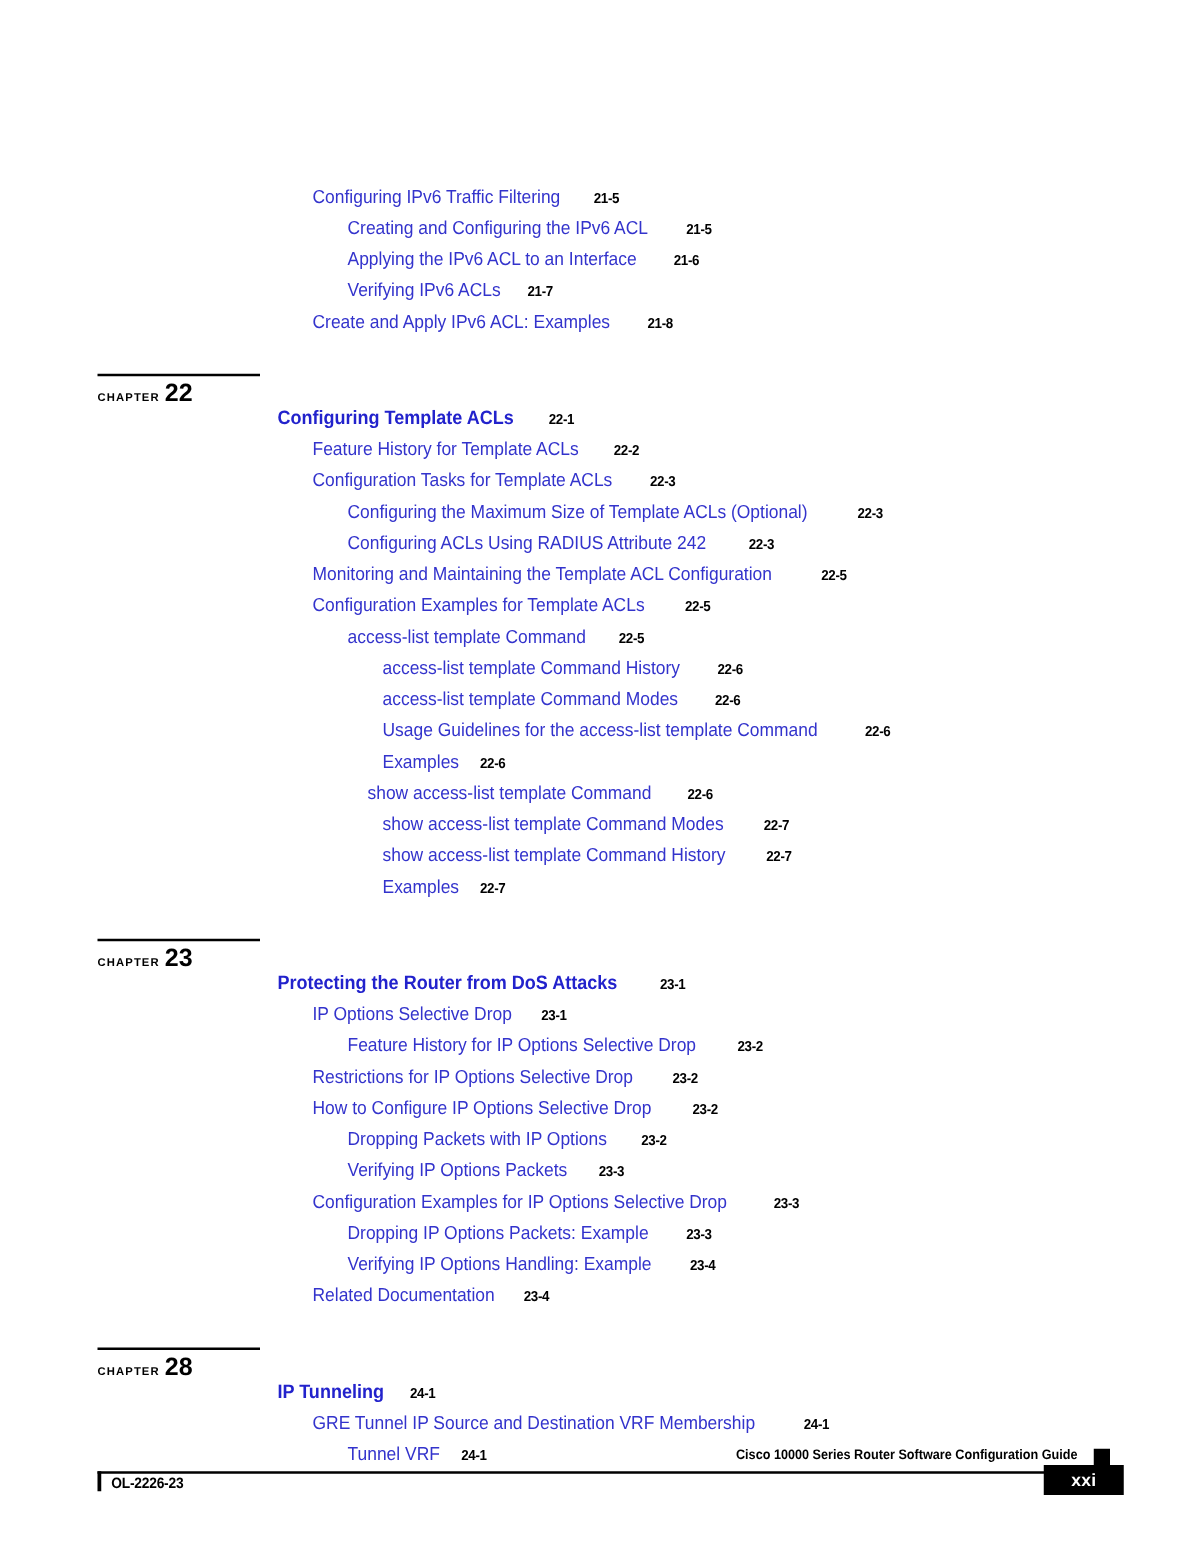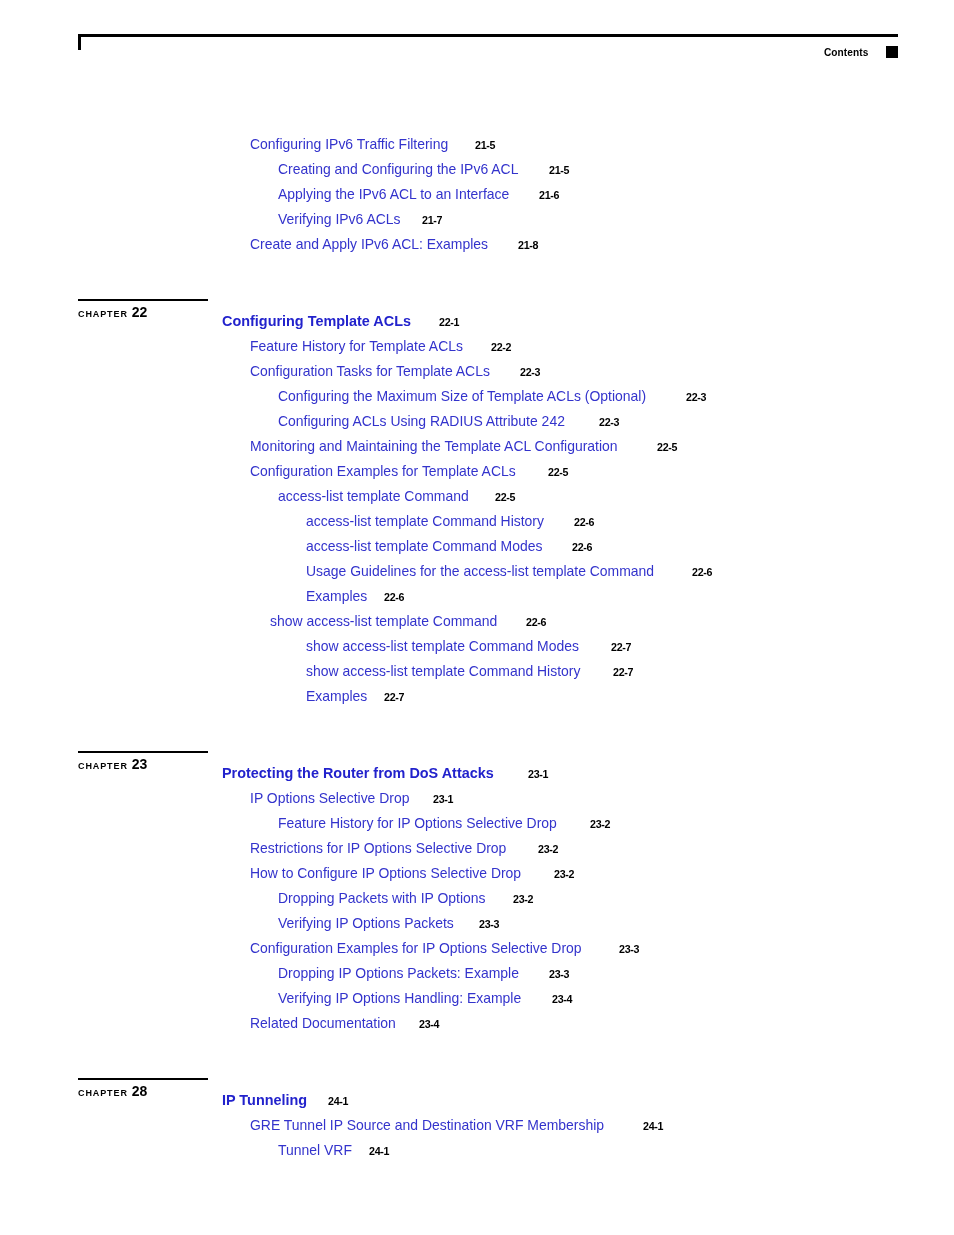--- a/index.html
+++ b/index.html
@@ -87,32 +87,33 @@
   }
   .chapter-marker .cm-text {
     margin-top: 3px;
     font-size: 9px;
     font-weight: bold;
     letter-spacing: 0.9px;
     white-space: nowrap;
     color: #000;
   }
   .chapter-marker .cm-num {
-    font-size: 14px;
+    font-size: 20px;
     font-weight: bold;
     letter-spacing: 0;
     margin-left: 4px;
   }
 
   
   .entry {
     position: absolute;
     white-space: nowrap;
     line-height: 16px;
     height: 20px;
+    margin-top: 14px;
   }
   .entry .label {
     font-size: 15px;
     color: #3333cc;
     transform: scaleX(0.93);
     transform-origin: left center;
     display: inline-block;
     vertical-align: baseline;
   }
   .entry .pg {
@@ -204,26 +205,20 @@
     align-items: center;
     justify-content: center;
     letter-spacing: 0.2px;
   }
 </style>
 </head>
 <body>
 
 <div class="page">
 
-  <div class="header">
-    <div class="header-rule"></div>
-    <div class="header-tick"></div>
-    <div class="header-title">Contents</div>
-    <div class="header-square"></div>
-  </div>
 
   <div class="toc" id="toc-root">
       <div class="entry" style="left: 250px; top: 136px;"><span class="label">Configuring IPv6 Traffic Filtering</span><span class="pg">21-5</span></div>
       <div class="entry" style="left: 278px; top: 161px;"><span class="label">Creating and Configuring the IPv6 ACL</span><span class="pg">21-5</span></div>
       <div class="entry" style="left: 278px; top: 186px;"><span class="label">Applying the IPv6 ACL to an Interface</span><span class="pg">21-6</span></div>
       <div class="entry" style="left: 278px; top: 211px;"><span class="label">Verifying IPv6 ACLs</span><span class="pg">21-7</span></div>
       <div class="entry" style="left: 250px; top: 236px;"><span class="label">Create and Apply IPv6 ACL: Examples</span><span class="pg">21-8</span></div>
       <div class="chapter-marker" style="top: 299px;">
         <div class="cm-rule"></div>
         <div class="cm-text"><span>CHAPTER</span><span class="cm-num">22</span></div>
@@ -233,21 +228,21 @@
       <div class="entry" style="left: 250px; top: 363px;"><span class="label">Configuration Tasks for Template ACLs</span><span class="pg">22-3</span></div>
       <div class="entry" style="left: 278px; top: 388px;"><span class="label">Configuring the Maximum Size of Template ACLs (Optional)</span><span class="pg">22-3</span></div>
       <div class="entry" style="left: 278px; top: 413px;"><span class="label">Configuring ACLs Using RADIUS Attribute 242</span><span class="pg">22-3</span></div>
       <div class="entry" style="left: 250px; top: 438px;"><span class="label">Monitoring and Maintaining the Template ACL Configuration</span><span class="pg">22-5</span></div>
       <div class="entry" style="left: 250px; top: 463px;"><span class="label">Configuration Examples for Template ACLs</span><span class="pg">22-5</span></div>
       <div class="entry" style="left: 278px; top: 488px;"><span class="label">access-list template Command</span><span class="pg">22-5</span></div>
       <div class="entry" style="left: 306px; top: 513px;"><span class="label">access-list template Command History</span><span class="pg">22-6</span></div>
       <div class="entry" style="left: 306px; top: 538px;"><span class="label">access-list template Command Modes</span><span class="pg">22-6</span></div>
       <div class="entry" style="left: 306px; top: 563px;"><span class="label">Usage Guidelines for the access-list template Command</span><span class="pg">22-6</span></div>
       <div class="entry" style="left: 306px; top: 588px;"><span class="label">Examples</span><span class="pg">22-6</span></div>
-      <div class="entry" style="left: 270px; top: 613px;"><span class="label">show access-list template Command</span><span class="pg">22-6</span></div>
+      <div class="entry" style="left: 294px; top: 613px;"><span class="label">show access-list template Command</span><span class="pg">22-6</span></div>
       <div class="entry" style="left: 306px; top: 638px;"><span class="label">show access-list template Command Modes</span><span class="pg">22-7</span></div>
       <div class="entry" style="left: 306px; top: 663px;"><span class="label">show access-list template Command History</span><span class="pg">22-7</span></div>
       <div class="entry" style="left: 306px; top: 688px; text-align: center;"><span class="label">Examples</span><span class="pg">22-7</span></div>
       <div class="chapter-marker" style="top: 751px;">
         <div class="cm-rule"></div>
         <div class="cm-text"><span>CHAPTER</span><span class="cm-num">23</span></div>
       </div>
       <div class="entry lvl-chapter" style="left: 222px; top: 765px;"><span class="label">Protecting the Router from DoS Attacks</span><span class="pg">23-1</span></div>
       <div class="entry" style="left: 250px; top: 790px;"><span class="label">IP Options Selective Drop</span><span class="pg">23-1</span></div>
       <div class="entry" style="left: 278px; top: 815px;"><span class="label">Feature History for IP Options Selective Drop</span><span class="pg">23-2</span></div>
@@ -261,14 +256,22 @@
       <div class="entry" style="left: 250px; top: 1015px;"><span class="label">Related Documentation</span><span class="pg">23-4</span></div>
       <div class="chapter-marker" style="top: 1078px;">
         <div class="cm-rule"></div>
         <div class="cm-text"><span>CHAPTER</span><span class="cm-num">28</span></div>
       </div>
       <div class="entry lvl-chapter" style="left: 222px; top: 1092px;"><span class="label">IP Tunneling</span><span class="pg">24-1</span></div>
       <div class="entry" style="left: 250px; top: 1117px;"><span class="label">GRE Tunnel IP Source and Destination VRF Membership</span><span class="pg">24-1</span></div>
       <div class="entry" style="left: 278px; top: 1142px;"><span class="label">Tunnel VRF</span><span class="pg">24-1</span></div>
     </div>
 
+  <div class="footer">
+    <div class="footer-guide">Cisco 10000 Series Router Software Configuration Guide</div>
+    <div class="footer-square"></div>
+    <div class="footer-rule"></div>
+    <div class="footer-tick"></div>
+    <div class="footer-doc">OL-2226-23</div>
+    <div class="footer-pagebox">xxi</div>
+  </div>
 
 </div>
 
 </body></html>

